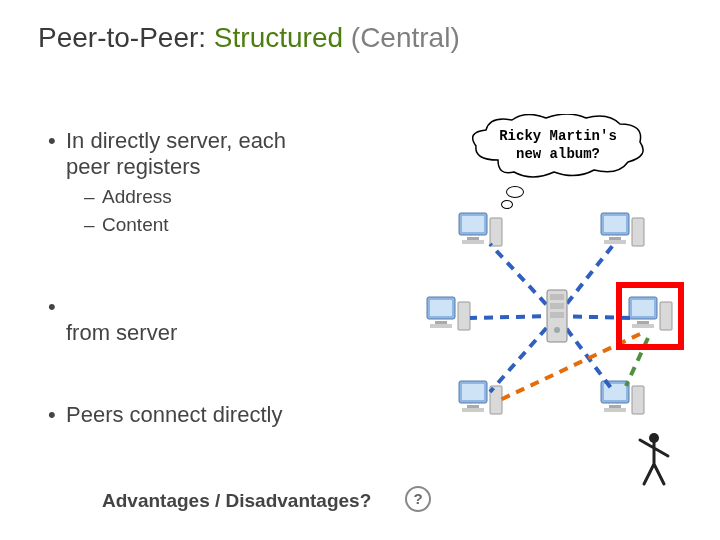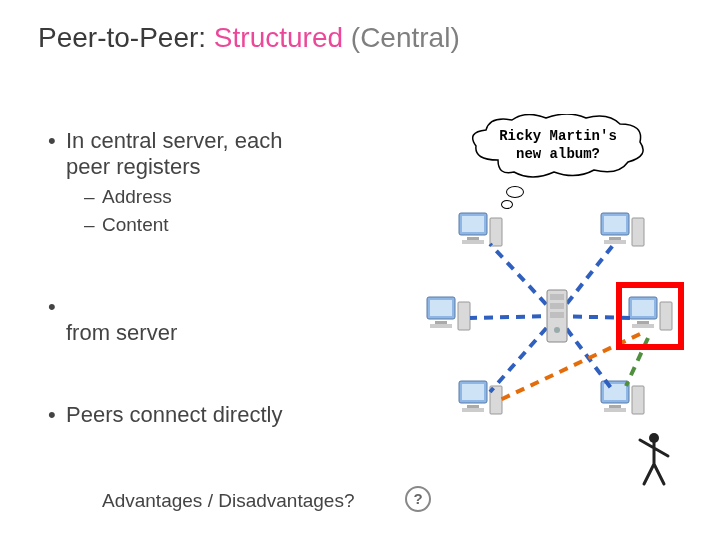--- a/index.html
+++ b/index.html
@@ -19,21 +19,21 @@
     box-sizing: border-box;
   }
   .title {
     position: absolute;
     top: 22px;
     left: 38px;
     font-size: 28px;
     font-weight: 300;
     color: #3a3a3a;
   }
-  .title .accent { color: #ec4899; }
+  .title .accent { color: #4d7c0f; }
   .title .paren { color: #7f7f7f; }
   .body-text {
     position: absolute;
     left: 48px;
     top: 128px;
     width: 320px;
     font-size: 22px;
     font-weight: 300;
     color: #444;
   }
@@ -41,21 +41,21 @@
   .b1 .dot { width:18px; flex:0 0 18px; }
   .sub { margin-left: 36px; font-size: 19px; margin-top:6px; }
   .sub .dash { display:inline-block; width:18px; }
   .b2 { margin-top: 58px; }
   .b3 { margin-top: 56px; }
   .footer-q {
     position: absolute;
     left: 102px;
     top: 490px;
     font-size: 19px;
-    font-weight: 400;
+    font-weight: 700;
     color: #444;
   }
   .q-icon {
     position: absolute;
     left: 405px;
     top: 486px;
     width: 22px;
     height: 22px;
     border: 2px solid #888;
     border-radius: 50%;
@@ -150,21 +150,21 @@
 <div class="slide">
 
   <div class="title">
     <span>Peer-to-Peer: </span><span class="accent">Structured</span><span class="paren"> (Central)</span>
   </div>
 
   <div class="body-text">
     <div class="b1">
       <span class="dot">•</span>
       <span>
-        <span>In central server, each</span><br>
+        <span>In directly server, each</span><br>
         <span>peer registers</span>
       </span>
     </div>
     <div class="sub"><span class="dash">–</span><span>Address</span></div>
     <div class="sub"><span class="dash">–</span><span>Content</span></div>
 
     <div class="b1 b2">
       <span class="dot">•</span>
       <span>
         <br>

